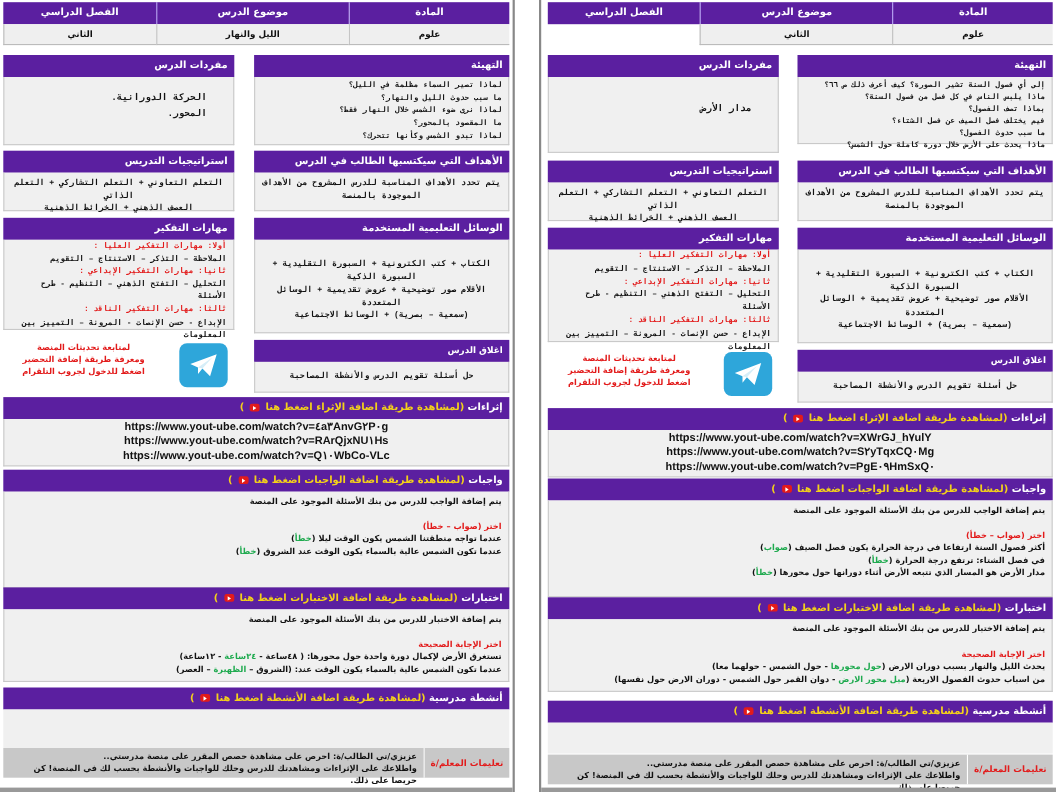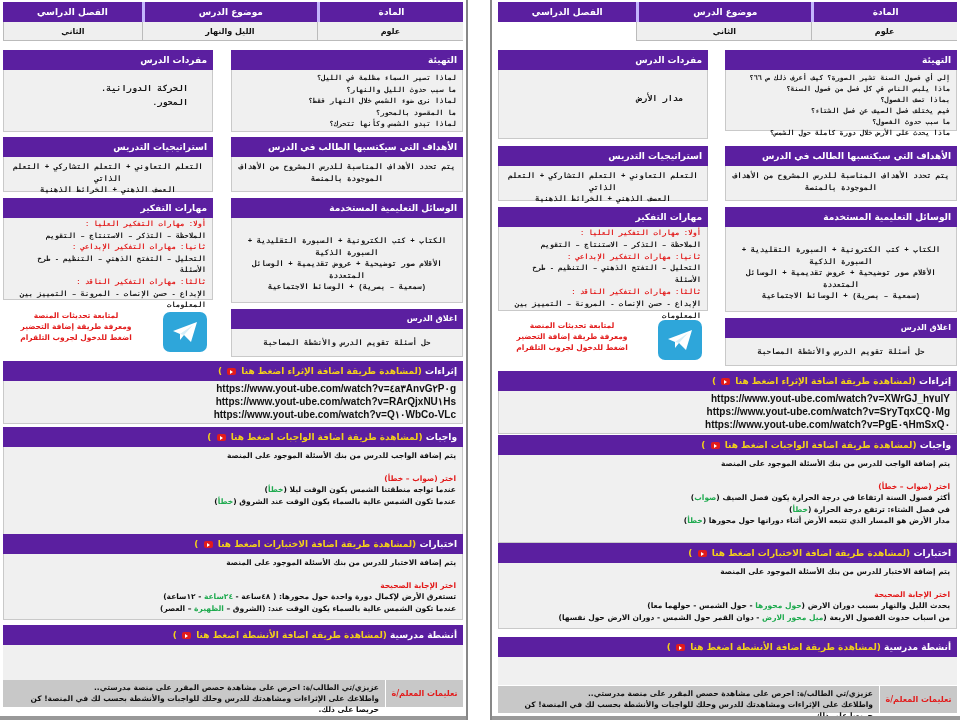--- a/index.html
+++ b/index.html
@@ -4,37 +4,37 @@
 <style>
   * { box-sizing: border-box; margin: 0; padding: 0; }
   html, body { width: 960px; height: 720px; overflow: hidden; background: #ffffff; }
   body { font-family: "DejaVu Sans", "Liberation Sans", sans-serif; font-size: 8px; color: #111; position: relative; }
   .page { position: absolute; top: 0; height: 720px; background: #fff; }
   .page.left { left: 0; width: 468px; border-right: 2px solid #888; }
   .page.right { left: 490px; width: 470px; border-left: 2px solid #888; }
   .shadow-bottom { position: absolute; left: 0; right: 0; bottom: 0; height: 4px; background: #999; }
 
   .hdr-table { position: absolute; left: 3px; right: 3px; top: 2px; display: grid; grid-template-columns: 1fr 1.2fr 0.95fr; direction: rtl; }
-  .hdr-cell { background: #5b1fa0; color: #fff; font-weight: bold; font-size: 9px; text-align: center; height: 20px; line-height: 20px; border-left: 3px solid #c4b5fd; }
+  .hdr-cell { background: #5b1fa0; color: #fff; font-weight: bold; font-size: 9px; text-align: center; height: 20px; line-height: 20px; border-left: 1px solid #c4b5fd; }
   .val-cell { background: #efefef; color: #111; font-weight: bold; font-size: 8px; text-align: center; height: 19px; line-height: 19px; border-left: 1px solid #bbb; border-bottom: 1px solid #bbb; }
 
   .box { position: absolute; direction: rtl; }
   .box .bh { background: #5b1fa0; color: #fff; font-weight: bold; font-size: 9px; padding: 0 6px; height: 20px; line-height: 20px; text-align: right; }
   .box .bb { background: #f0f0f0; border: 1px solid #c9c9c9; border-top: none; padding: 3px 6px; text-align: right; font-weight: bold; font-size: 7.5px; line-height: 11.5px; font-family: Liberation Mono, monospace; }
   .center { text-align: center !important; }
   .red { color: #e21b1b; }
   .green { color: #1faa4f; }
   .yellow { color: #f3d11a; }
   .yt { display: inline-block; width: 9px; height: 7px; background: #e21b1b; border-radius: 2px; vertical-align: middle; position: relative; margin: 0 2px; }
   .yt::after { content: ""; position: absolute; left: 3px; top: 1.5px; border-left: 3px solid #fff; border-top: 2px solid transparent; border-bottom: 2px solid transparent; }
 
   .wide { position: absolute; direction: rtl; left: 3px; right: 3px; }
   .wide .bh { background: #5b1fa0; color: #fff; font-weight: bold; font-size: 9px; padding: 0 6px; height: 20px; line-height: 20px; text-align: right; }
   .wide .bb { background: #f0f0f0; border: 1px solid #c9c9c9; border-top: none; padding: 3px 6px; text-align: right; font-weight: bold; font-size: 7.5px; line-height: 11.5px; }
-  .link { direction: ltr; text-align: right; font-family: "Liberation Sans", sans-serif; font-weight: bold; font-size: 10px; line-height: 13px; }
+  .link { direction: ltr; text-align: center; font-family: "Liberation Sans", sans-serif; font-weight: bold; font-size: 10px; line-height: 13px; }
 
   .tg { position: absolute; width: 44px; height: 40px; background: #2ea6da; border-radius: 7px; }
   .tg svg { position: absolute; left: 8px; top: 8px; }
   .promo { position: absolute; color: #e21b1b; font-weight: bold; font-size: 7.5px; line-height: 11px; text-align: center; direction: rtl; }
 
   .footer { position: absolute; direction: rtl; left: 3px; right: 3px; display: flex; height: 27px; }
   .footer .flabel { width: 78px; background: #c8c8c8; color: #e21b1b; font-weight: bold; font-size: 8px; display: flex; align-items: center; justify-content: center; border-left: 1px solid #fff; }
   .footer .ftext { flex: 1; background: #c8c8c8; font-weight: bold; font-size: 7.5px; line-height: 11px; padding: 2px 6px; text-align: right; }
 </style>
 </head>

